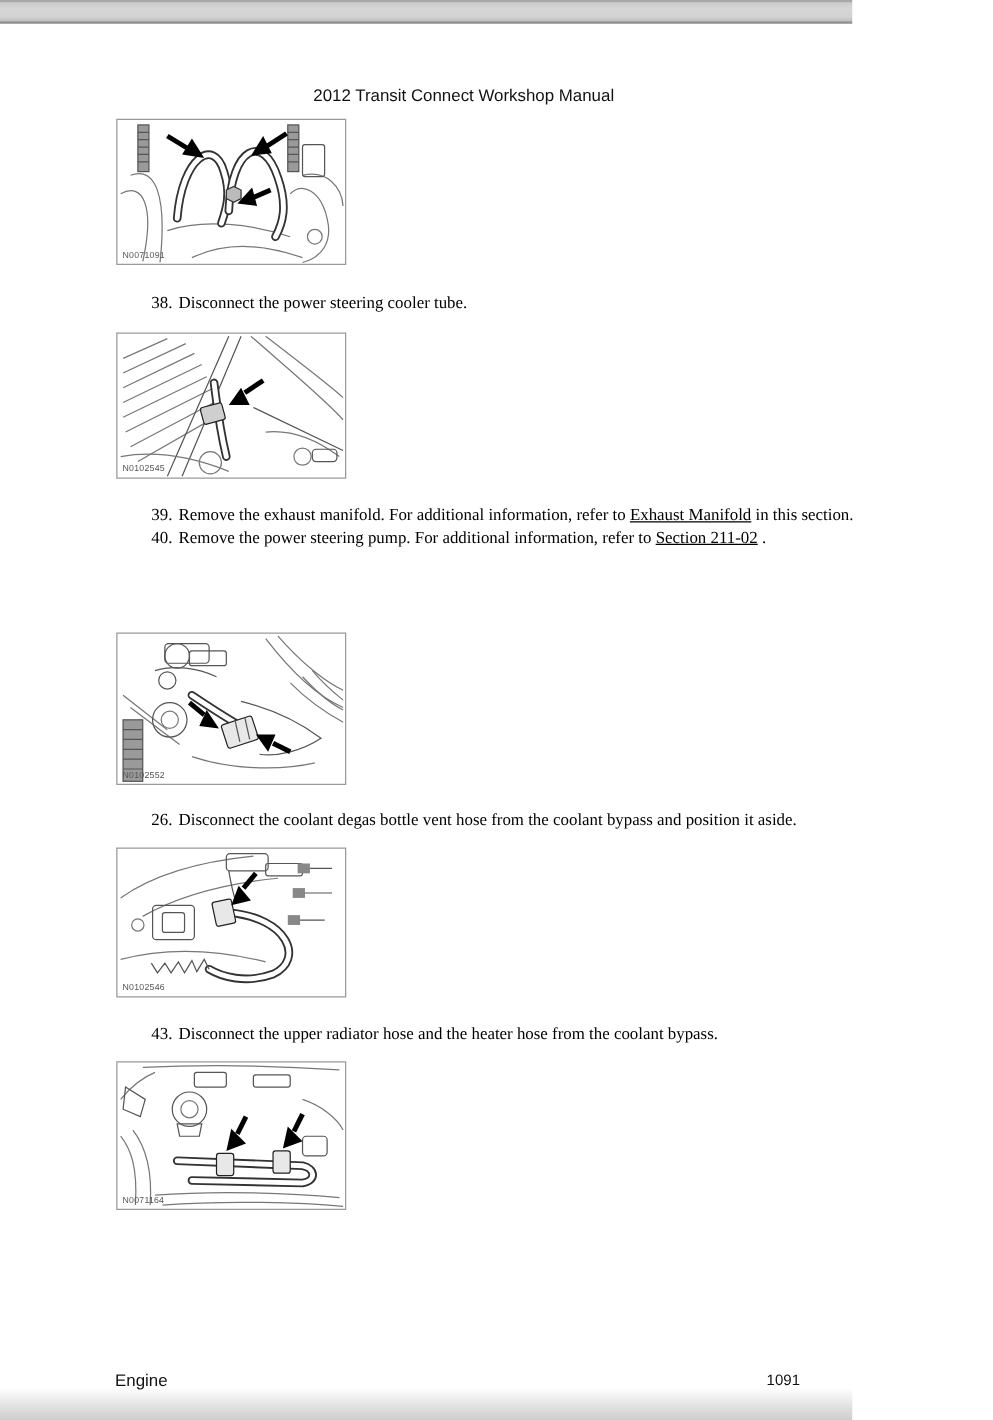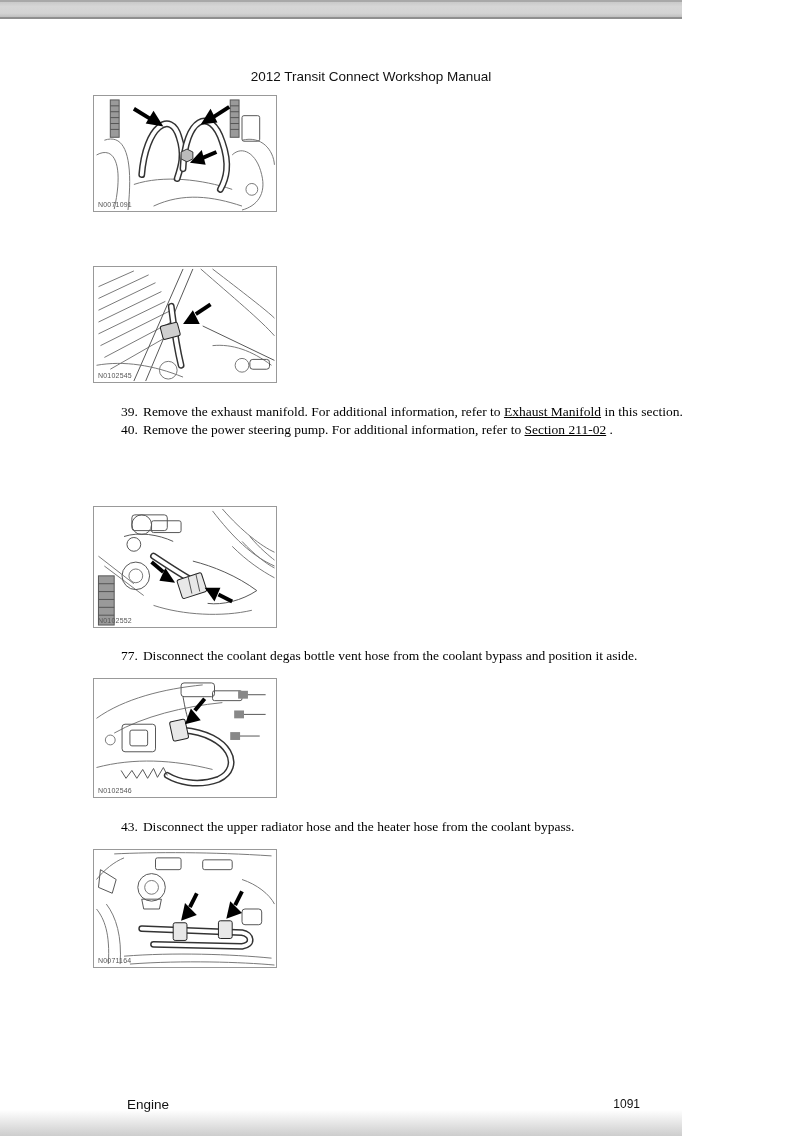--- a/index.html
+++ b/index.html
@@ -62,21 +62,20 @@
     cursor: pointer;
     text-align: center;
   }
   .footer-section {
     position: absolute;
     top: 1097px;
     left: 92px;
     font-family: "Liberation Sans", sans-serif;
     font-size: 13.5px;
     color: #111;
-    margin-left: 35px;
   }
   .footer-page {
     position: absolute;
     top: 1097px;
     right: 42px;
     font-family: "Liberation Sans", sans-serif;
     font-size: 12px;
     color: #111;
   }
   .bottom-fade {
@@ -124,20 +123,23 @@
       <path class="arrow-tail" d="M40,13 L58,24"></path>
       <polygon class="arrow" points="70,31 52,28 60,15"></polygon>
       <path class="arrow-tail" d="M137,11 L120,22"></path>
       <polygon class="arrow" points="108,29 125,27 118,13"></polygon>
       <path class="arrow-tail" d="M124,57 L110,63"></path>
       <polygon class="arrow" points="97,68 113,70 109,55"></polygon>
     </svg>
     <span class="fig-label">N0071091</span>
   </div>
 
+  <div class="step" style="top:234px;">
+    <span class="step-num">38.</span><span>Disconnect the power steering cooler tube.</span>
+  </div>
 
   <div class="fig" style="top:266px; height:117px;">
     <svg viewBox="0 0 184 117">
       <path class="art" d="M4,20 L40,4 M4,32 L55,8 M4,44 L62,16 M4,56 L68,25 M4,68 L72,35 M6,80 L76,45 M10,92 L80,55 M16,104 L84,65"></path>
       <path class="art2" d="M90,2 L40,116"></path>
       <path class="art2" d="M100,2 L52,116"></path>
       <path class="art" d="M108,2 C140,30 170,55 183,70"></path>
       <path class="art" d="M120,2 C150,25 176,45 183,52"></path>
       <path class="art2" d="M110,60 L183,95"></path>
       <path class="art" d="M120,80 C140,78 160,85 180,100"></path>
@@ -186,21 +188,21 @@
       <path class="art2" d="M95,70 l4,18 M103,68 l4,18"></path>
       <path class="arrow-tail" d="M58,56 L70,66"></path>
       <polygon class="arrow" points="82,77 66,75 72,62"></polygon>
       <path class="arrow-tail" d="M140,96 L126,89"></path>
       <polygon class="arrow" points="112,82 128,82 122,96"></polygon>
     </svg>
     <span class="fig-label">N0102552</span>
   </div>
 
   <div class="step" style="top:648px;">
-    <span class="step-num">77.</span><span>Disconnect the coolant degas bottle vent hose from the coolant bypass and position it aside.</span>
+    <span class="step-num">26.</span><span>Disconnect the coolant degas bottle vent hose from the coolant bypass and position it aside.</span>
   </div>
 
   <div class="fig" style="top:678px; height:120px;">
     <svg viewBox="0 0 184 120">
       <path class="art" d="M2,40 C30,20 70,10 110,6"></path>
       <path class="art" d="M20,55 C50,38 90,28 130,24"></path>
       <rect class="art2" x="88" y="4" width="34" height="14" rx="3"></rect>
       <rect class="art2" x="120" y="12" width="30" height="10" rx="2"></rect>
       <path class="art2" d="M150,16 h24 M150,36 h24 M146,58 h22"></path>
       <rect x="146" y="12" width="10" height="8" fill="#888"></rect>

